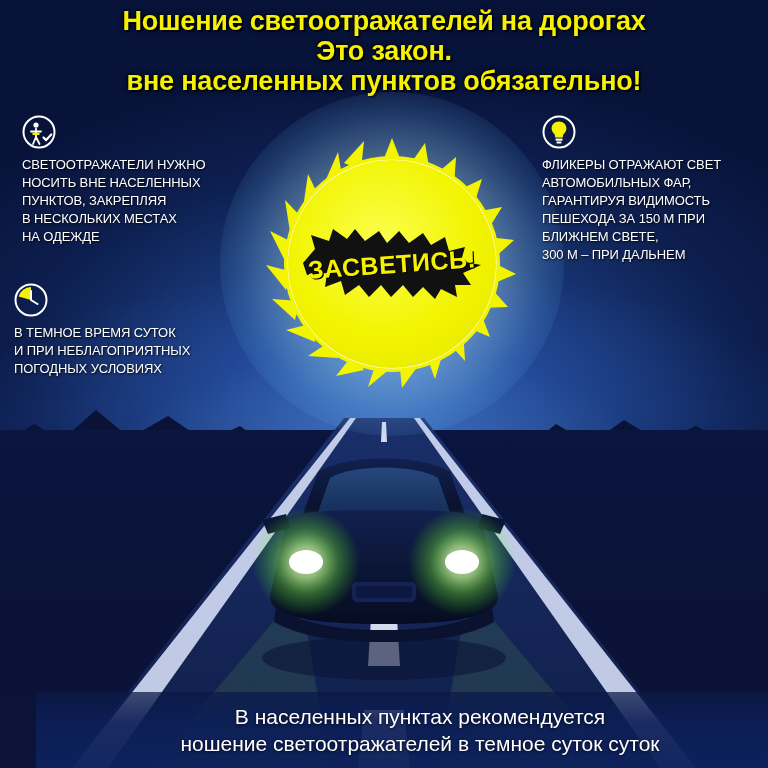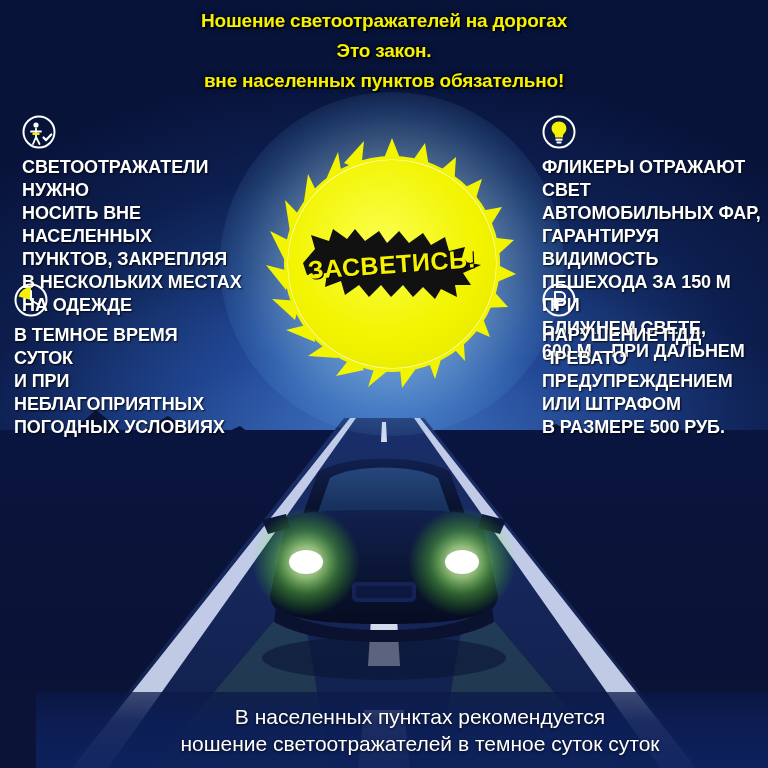--- a/index.html
+++ b/index.html
@@ -36,21 +36,21 @@
 
   
   .header {
     position: absolute; left: 0; top: 6px; width: 768px;
     text-align: center;
     padding: 0 18px;
   }
   .header .line {
     color: #f5f100;
     font-weight: bold;
-    font-size: 19px;
+    font-size: 27px;
     line-height: 30px;
     letter-spacing: -0.2px;
     text-shadow:
       0 0 6px rgba(0,0,0,0.9),
       2px 2px 0 rgba(0,0,0,0.65),
       -1px -1px 0 rgba(0,0,0,0.5);
   }
 
   
   .badge-wrap {
@@ -82,23 +82,23 @@
     letter-spacing: 0.5px;
     transform: rotate(-4deg);
     text-shadow: 1px 1px 0 #000;
   }
 
   
   .info { position: absolute; width: 224px; }
   .info .ico { display: block; margin-bottom: 7px; }
   .info p {
     color: #ffffff;
-    font-weight: bold;
-    font-size: 18px;
-    line-height: 23px;
+    font-weight: normal;
+    font-size: 13px;
+    line-height: 18px;
     letter-spacing: -0.1px;
     text-shadow: 1px 1px 2px rgba(0,0,0,0.85);
     white-space: pre-line;
   }
   #info-left-1  { left: 22px;  top: 115px; }
   #info-left-2  { left: 14px;  top: 283px; }
   #info-right-1 { left: 542px; top: 115px; }
   #info-right-2 { left: 542px; top: 283px; }
 
   
@@ -273,32 +273,22 @@
       <circle cx="17" cy="17" r="15.5" fill="none" stroke="#ffffff" stroke-width="2"></circle>
       <path d="M17,6.5 C12.6,6.5 9.6,9.6 9.6,13.4 C9.6,16.2 11.4,18 12.8,19.6 L13.2,22.4 L20.8,22.4 L21.2,19.6 C22.6,18 24.4,16.2 24.4,13.4 C24.4,9.6 21.4,6.5 17,6.5 Z" fill="#f5f100"></path>
       <rect x="13.4" y="23.6" width="7.2" height="2.1" rx="1" fill="#ffffff"></rect>
       <rect x="14.4" y="26.4" width="5.2" height="2" rx="1" fill="#ffffff"></rect>
     </svg>
     <p>ФЛИКЕРЫ ОТРАЖАЮТ СВЕТ
 АВТОМОБИЛЬНЫХ ФАР,
 ГАРАНТИРУЯ ВИДИМОСТЬ
 ПЕШЕХОДА ЗА 150 М ПРИ
 БЛИЖНЕМ СВЕТЕ,
-600 М – ПРИ ДАЛЬНЕМ</p>
-  </div>
-
-  <div class="info" id="info-right-2">
-    <svg class="ico" width="34" height="34" viewBox="0 0 34 34">
-      <circle cx="17" cy="17" r="15.5" fill="none" stroke="#ffffff" stroke-width="2"></circle>
-      <path d="M13,25 L13,9 L18.5,9 A4.6,4.6 0 0,1 18.5,18.2 L10.8,18.2 M10.8,21.4 L19.6,21.4" stroke="#ffffff" stroke-width="2" fill="none" stroke-linecap="round" stroke-linejoin="round"></path>
-    </svg>
-    <p>НАРУШЕНИЕ ПДД ЧРЕВАТО
-ПРЕДУПРЕЖДЕНИЕМ
-ИЛИ ШТРАФОМ
-В РАЗМЕРЕ 500 РУБ.</p>
-  </div>
+300 М – ПРИ ДАЛЬНЕМ</p>
+  </div>
+
 
   <div class="footer">
     <div class="fline">В населенных пунктах рекомендуется</div>
     <div class="fline">ношение светоотражателей в темное суток суток</div>
   </div>
 
 </div>
 
 </body></html>

